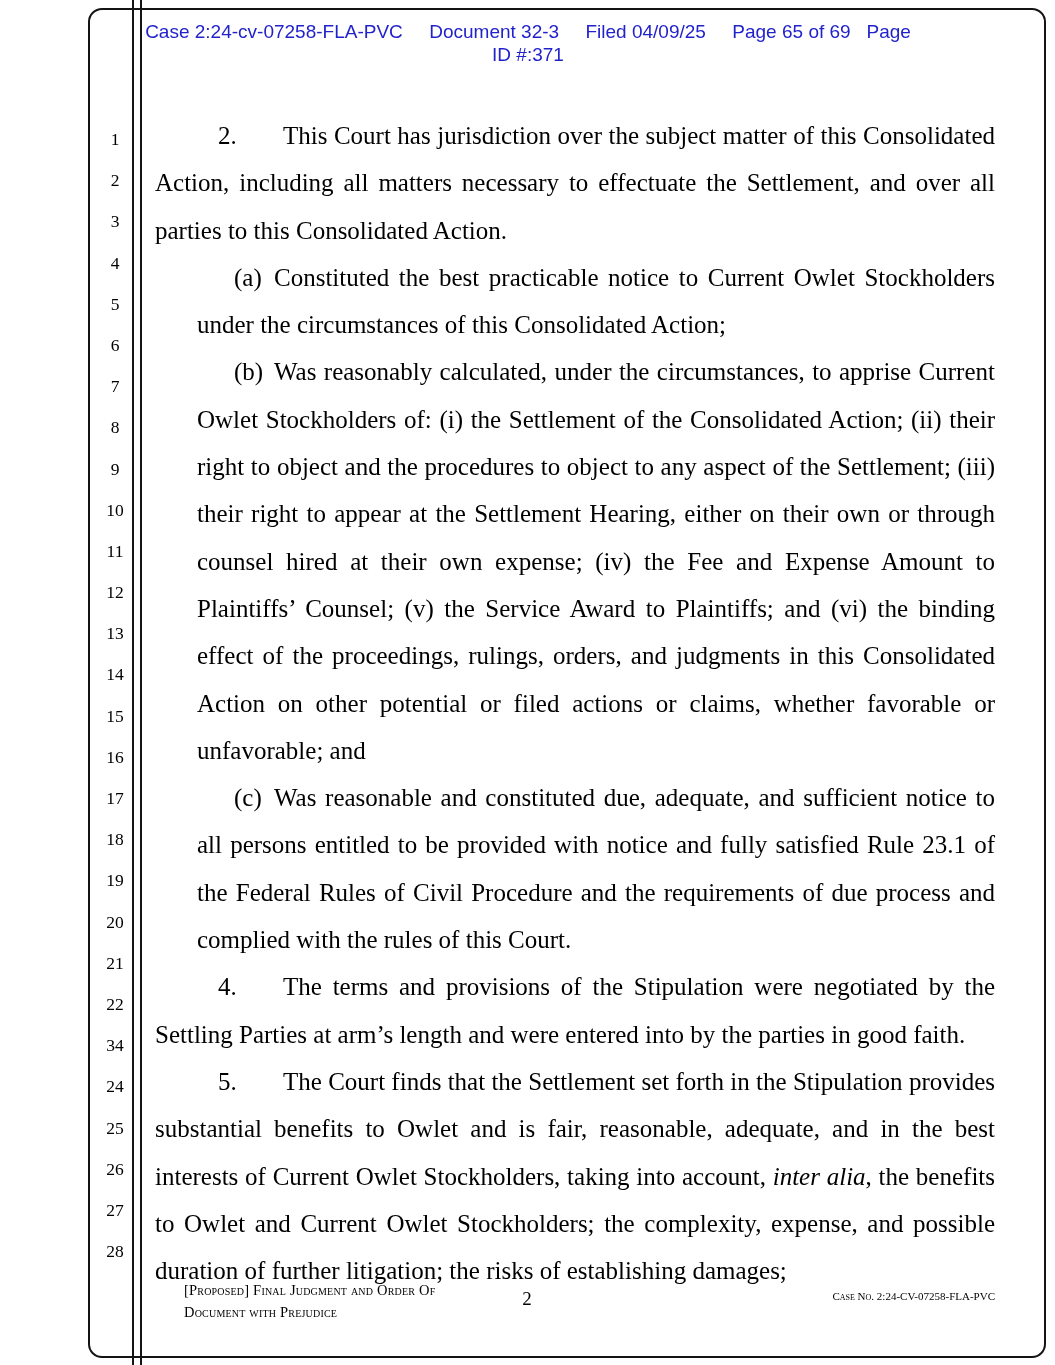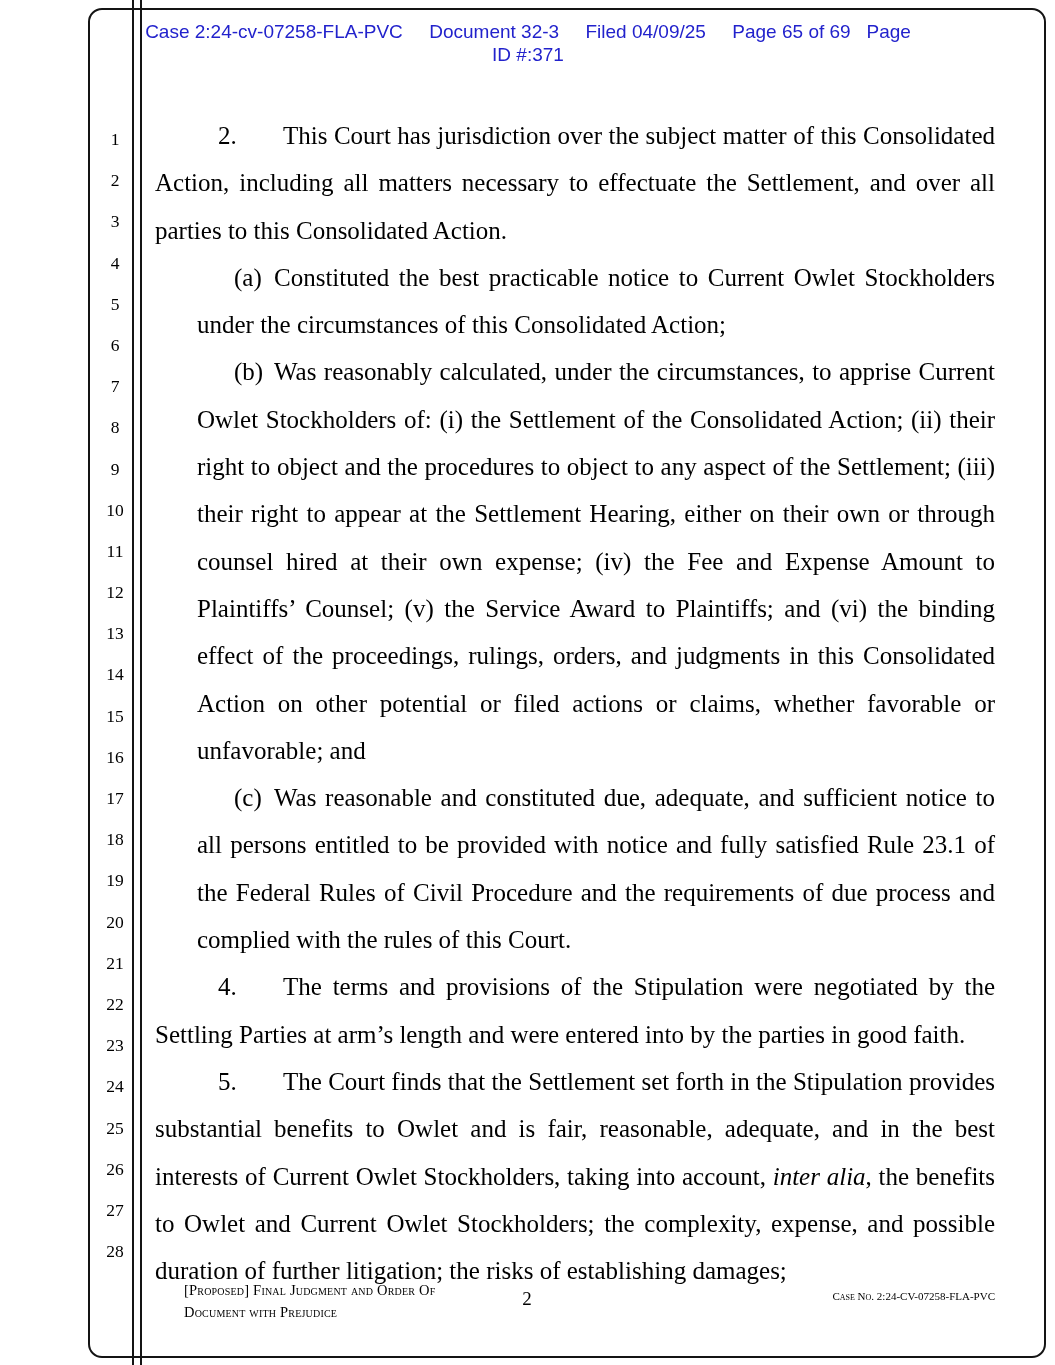--- a/index.html
+++ b/index.html
@@ -118,21 +118,21 @@
     <span>13</span>
     <span>14</span>
     <span>15</span>
     <span>16</span>
     <span>17</span>
     <span>18</span>
     <span>19</span>
     <span>20</span>
     <span>21</span>
     <span>22</span>
-    <span>23</span>
+    <span>34</span>
     <span>24</span>
     <span>25</span>
     <span>26</span>
     <span>27</span>
     <span>28</span>
   </div>
 
   <div class="body-text">
     <p class="numbered"><span class="pnum">2.</span><span>This Court has jurisdiction over the subject matter of this Consolidated Action, including all matters necessary to effectuate the Settlement, and over all parties to this Consolidated Action.</span></p>
     <p class="sub"><span class="plabel">(a)</span><span>Constituted the best practicable notice to Current Owlet Stockholders under the circumstances of this Consolidated Action;</span></p>

